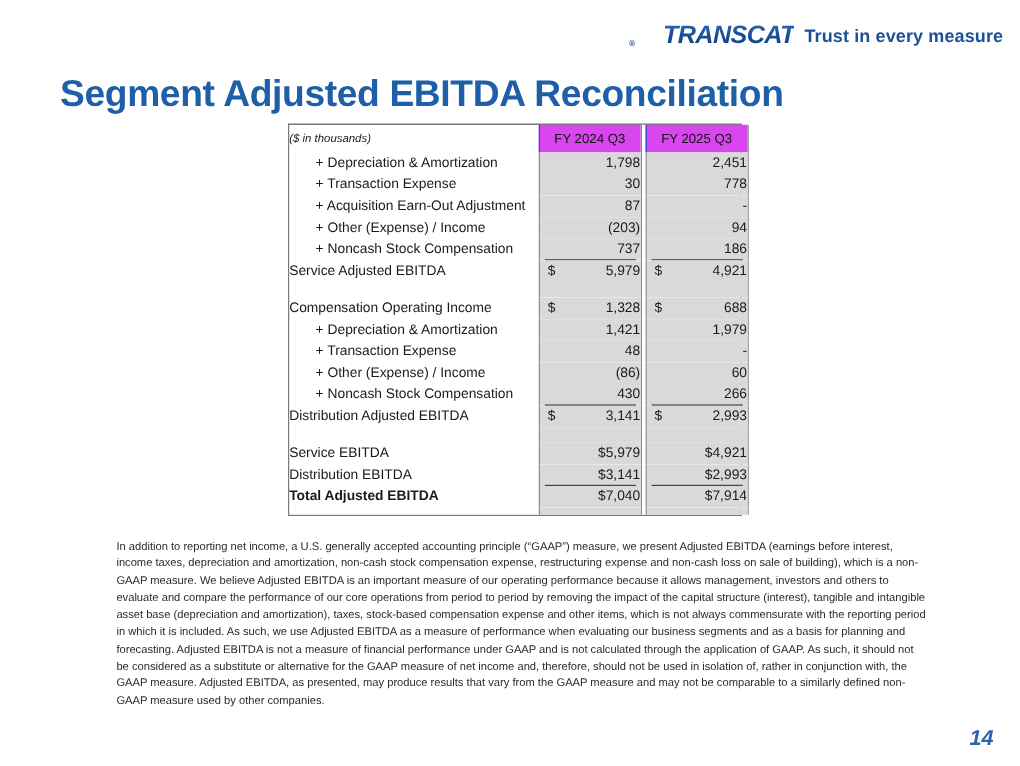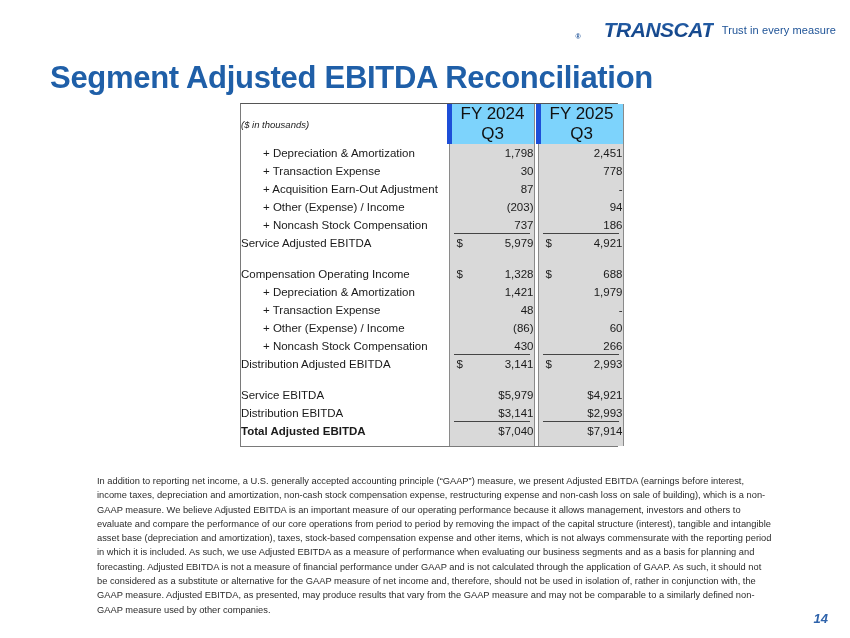--- a/index.html
+++ b/index.html
@@ -41,22 +41,22 @@
   }
   #logo-tm {
     position: absolute;
     top: 15px;
     right: 133px;
     font-size: 7px;
     color: #1a4f96;
     font-weight: bold;
   }
   #logo-tagline {
-    font-size: 11px;
-    font-weight: normal;
+    font-size: 15px;
+    font-weight: bold;
     color: #1d5296;
     letter-spacing: 0.1px;
   }
 
   
   #page-title {
     position: absolute;
     left: 50px;
     top: 60px;
     font-size: 31px;
@@ -125,26 +125,26 @@
 
   td.num .dollar {
     position: absolute;
     left: 7px;
     top: 50%;
     transform: translateY(-50%);
   }
 
   
   td.hd {
-    background: #7dd3fc;
+    background: #d946ef;
     text-align: center;
     font-weight: bold;
-    font-size: 17px;
+    font-size: 11px;
     color: #111;
-    border-left: 5px solid #1d4ed8;
+    border-left: 1px solid #1d4ed8;
     border-right: 1px solid #8a8a8a;
   }
   td.title-cell {
     padding-left: 6px;
     font-style: italic;
     font-size: 9.5px;
     color: #222;
     vertical-align: top;
     padding-top: 3px;
   }
@@ -158,34 +158,34 @@
     position: absolute;
     left: 4px; right: 4px; bottom: 0;
     height: 1px;
     background: #444;
   }
 
   
   #footnote {
     position: absolute;
     left: 97px;
-    top: 474px;
+    top: 448px;
     width: 676px;
     font-size: 9.3px;
     line-height: 14.3px;
     color: #2b2b2b;
     text-align: left;
   }
 
   
   #page-number {
     position: absolute;
     right: 22px;
     bottom: 12px;
-    font-size: 13px;
+    font-size: 18px;
     font-weight: bold;
     font-style: italic;
     color: #2f63ab;
   }
 </style>
 </head>
 <body>
 
 <div id="slide-header">
   <div style="position:relative;">

